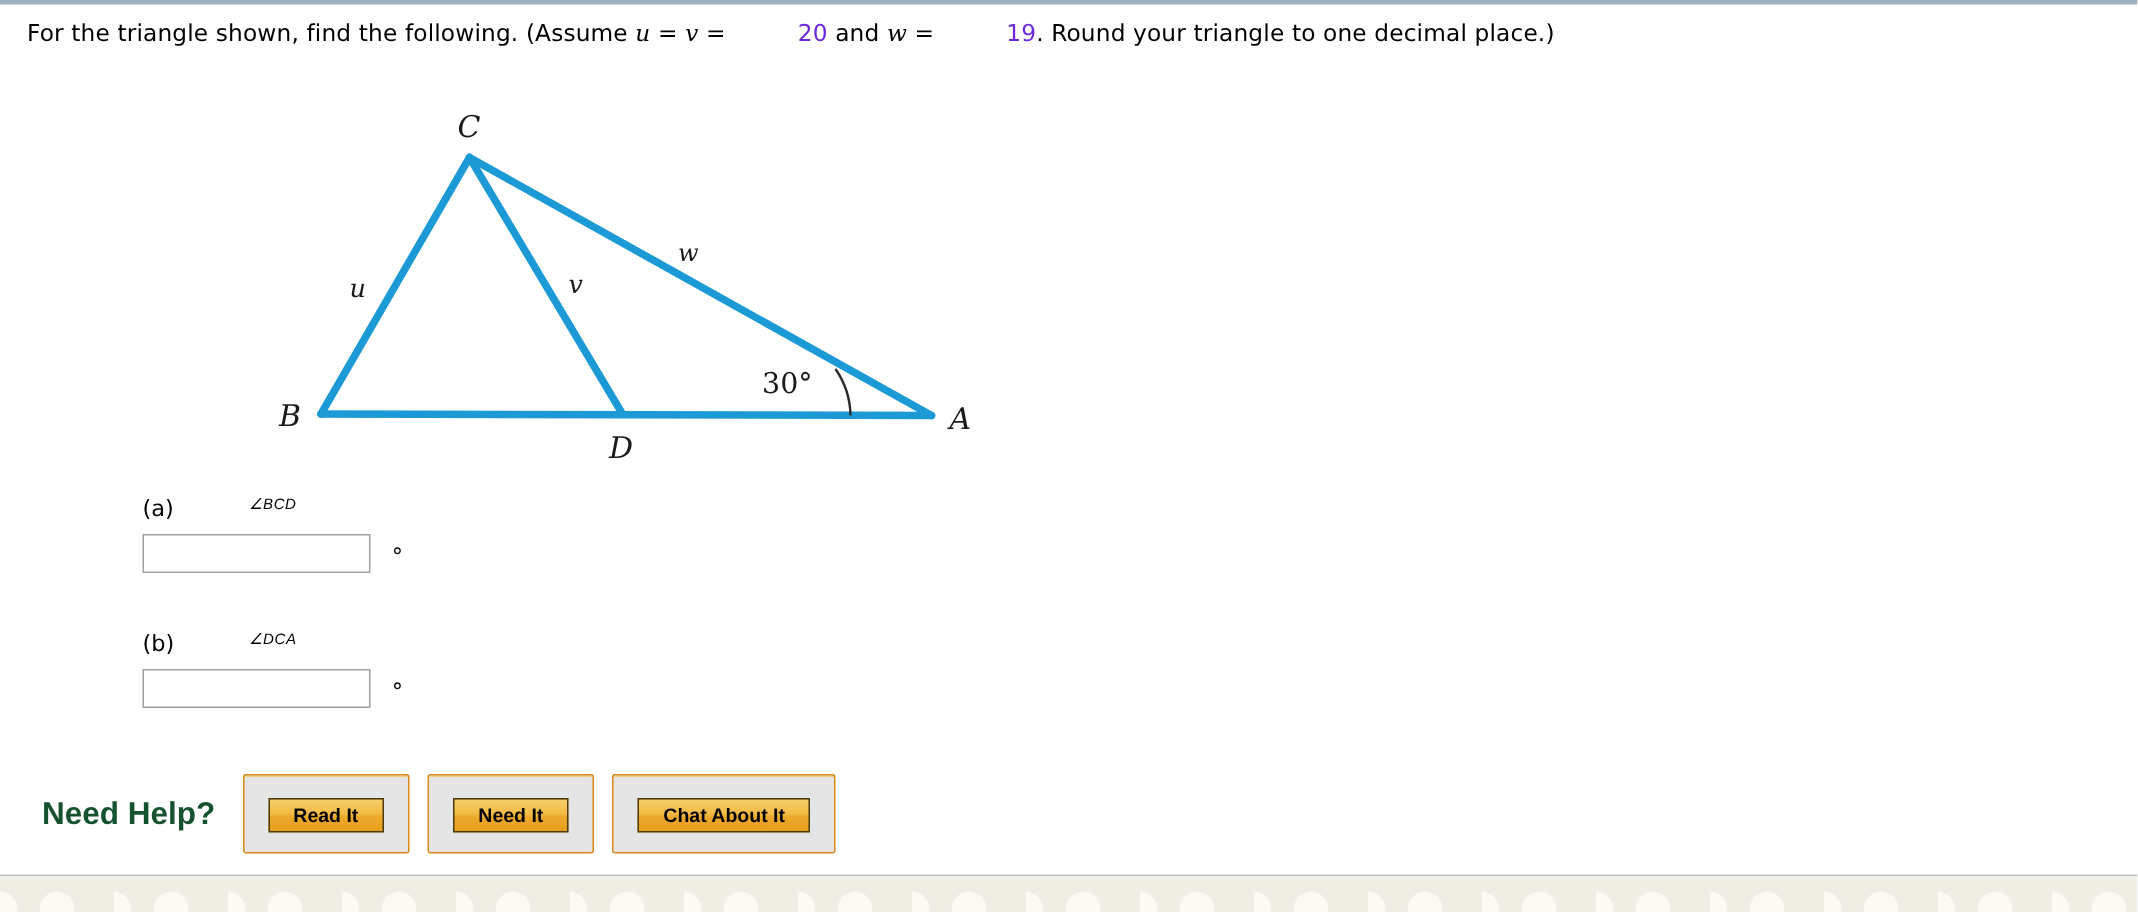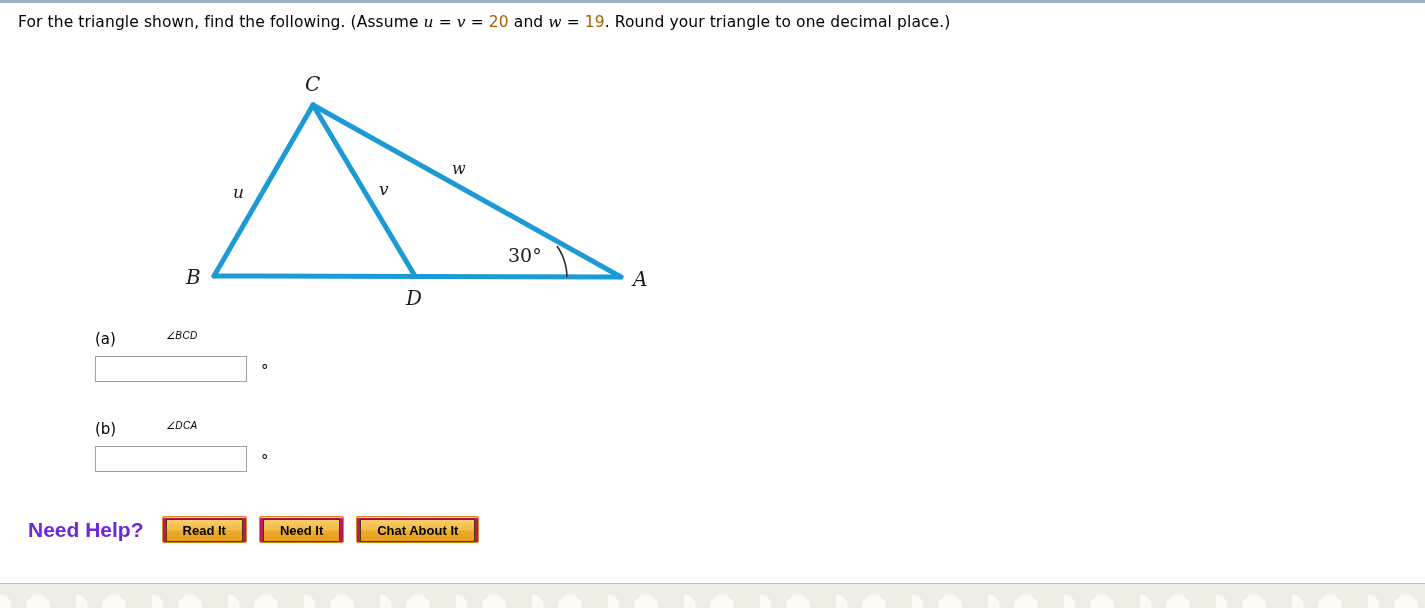--- a/index.html
+++ b/index.html
@@ -30,21 +30,22 @@
     line-height: 22px;
     white-space: nowrap;
     letter-spacing: 0.1px;
   }
   #question-text .mvar {
     font-family: "DejaVu Serif", serif;
     font-style: italic;
     font-size: 15.5px;
   }
   #question-text .num {
-    color: #a16207;
+    color: #6d28d9;
+    margin-left: 43px;
   }
   #figure {
     position: absolute;
     left: 0;
     top: 55px;
     width: 720px;
     height: 260px;
   }
   #answers {
     position: absolute;
@@ -99,29 +100,29 @@
     position: absolute;
     left: 28px;
     top: 516px;
     display: flex;
     align-items: center;
   }
   #need-help-label {
     font-family: "Liberation Sans", sans-serif;
     font-weight: bold;
     font-size: 21px;
-    color: #6d28d9;
+    color: #14532d;
     margin-right: 18px;
     white-space: nowrap;
   }
   .help-btn {
     display: inline-block;
     margin-right: 12px;
-    padding: 3px;
-    background: #be185d;
+    padding: 16px;
+    background: #e5e5e5;
     border: 1px solid #d8891a;
     border-radius: 2px;
     box-shadow: inset 0 1px 0 #f6cf7d;
   }
   .help-btn-inner {
     border: 1px solid #4a3a10;
     background: linear-gradient(to bottom, #f7cf6a 0%, #f2bb45 45%, #eca92c 55%, #e99d1c 100%);
     padding: 3px 16px;
     font-family: "Liberation Sans", sans-serif;
     font-weight: bold;

